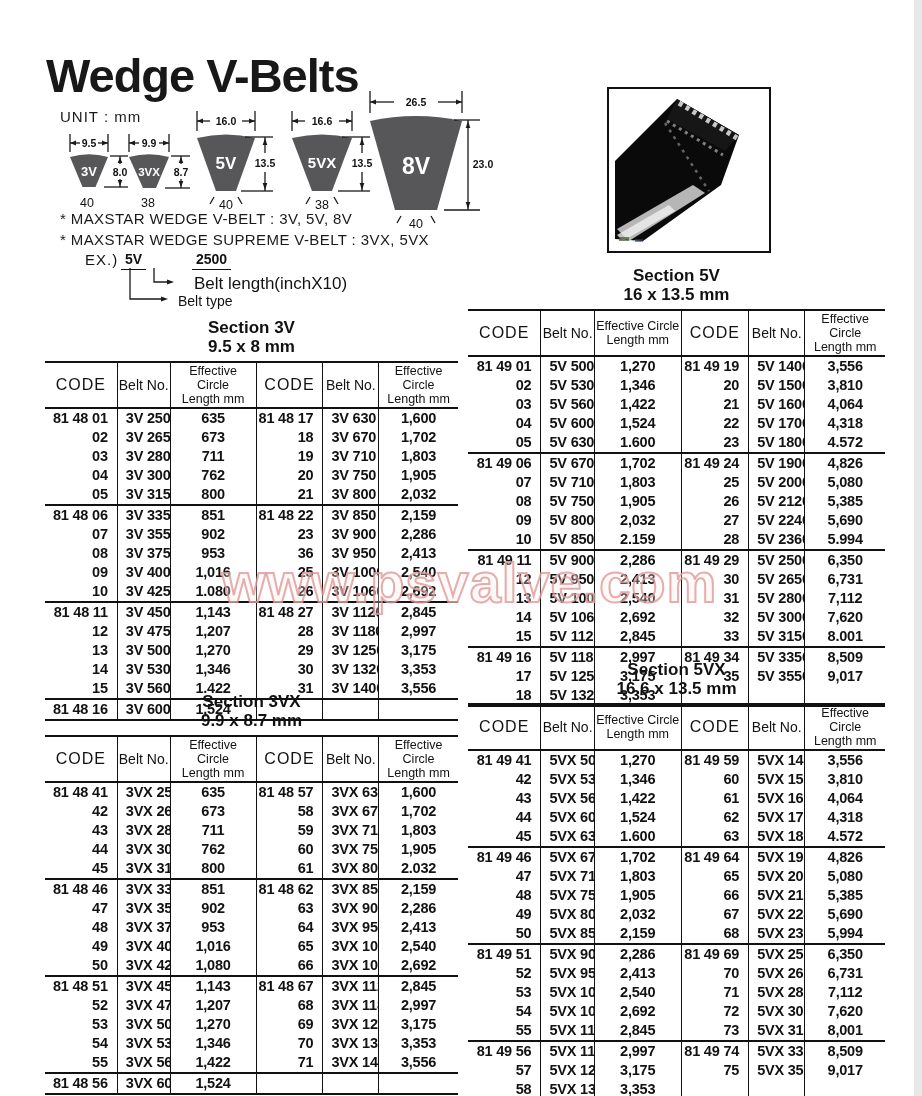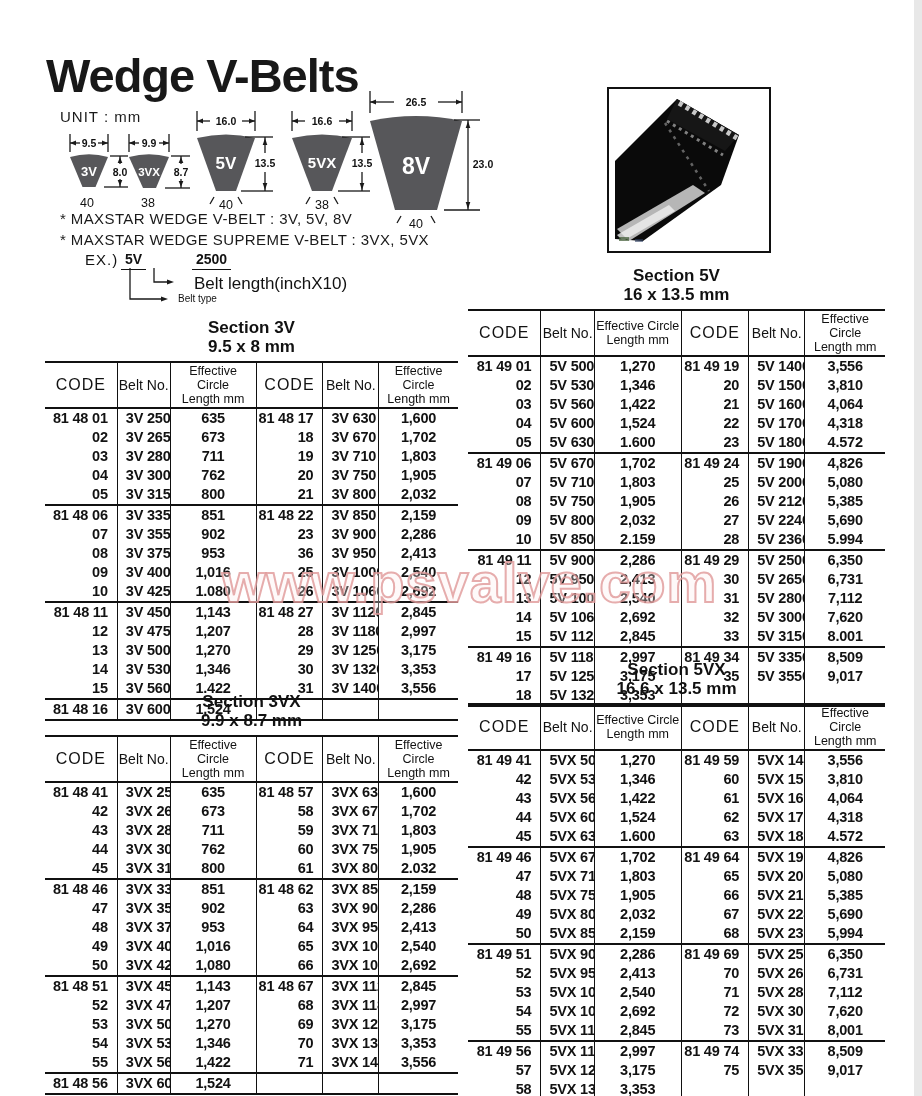--- a/index.html
+++ b/index.html
@@ -13,21 +13,21 @@
   
   .unit-label{left:60px;top:108px;font-size:15px;letter-spacing:1px;color:#1a1a1a;}
   .note{left:60px;top:210px;font-size:15px;letter-spacing:.4px;color:#1a1a1a;}
   .note2{left:60px;top:231px;font-size:15px;letter-spacing:.4px;color:#1a1a1a;}
 
   
   .ex-prefix{left:85px;top:251px;font-size:15px;letter-spacing:1px;}
   .ex-type{left:121px;top:251px;font-size:14px;font-weight:700;border-bottom:1.5px solid #111;padding:0 4px 2px 4px;}
   .ex-len{left:148px;top:251px;font-size:14px;font-weight:700;border-bottom:1.5px solid #111;padding:0 4px 2px 4px;margin-left:44px;}
   .ex-note1{left:194px;top:274px;font-size:17px;}
-  .ex-note2{left:178px;top:293px;font-size:10px;}
+  .ex-note2{left:178px;top:293px;font-size:14px;}
   .ex-lines{left:110px;top:268px;}
 
   
   .photo-box{left:607px;top:87px;width:160px;height:162px;border:2px solid #111;background:#fff;}
 
   
   svg .dl{stroke:#1a1a1a;stroke-width:1.3;fill:none;}
   svg .dt{font-family:"Liberation Sans",sans-serif;font-size:10.5px;font-weight:700;fill:#111;}
   svg .ah{fill:#1a1a1a;stroke:none;}
   svg .belt{fill:#57575a;stroke:none;}

